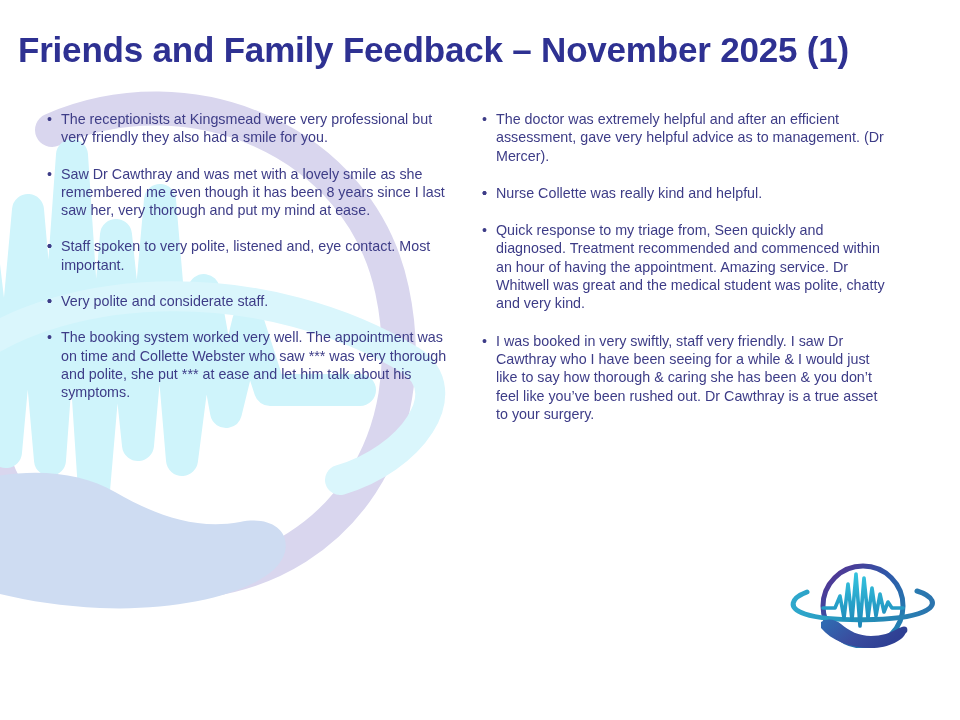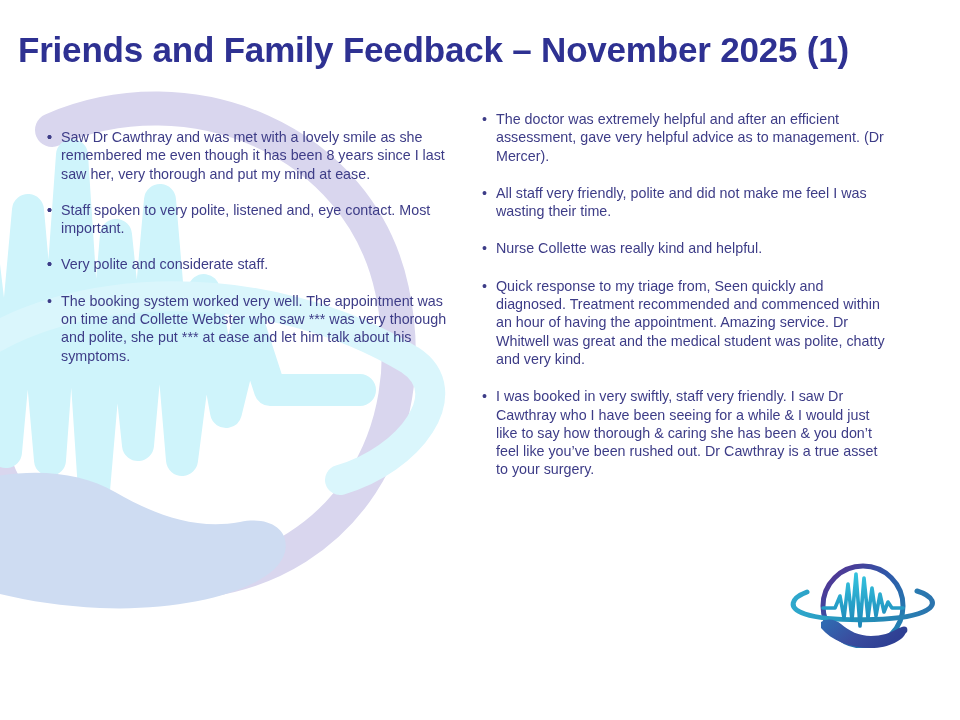--- a/index.html
+++ b/index.html
@@ -141,20 +141,21 @@
       </g>
     </svg>
   </div>
 
   <div class="slide-title">Friends and Family Feedback – November 2025 (1)</div>
 
   <div class="col col-left">
     <ul class="bullets">
       <li>
         <span class="dot">•</span>
+        <span>The receptionists at Kingsmead were very professional but very friendly they also had a smile for you.</span>
       </li>
       <li>
         <span class="dot">•</span>
         <span>Saw Dr Cawthray and was met with a lovely smile as she remembered me even though it has been 8 years since I last saw her, very thorough and put my mind at ease.</span>
       </li>
       <li>
         <span class="dot">•</span>
       </li>
       <li>
         <span class="dot">•</span>
@@ -175,21 +176,20 @@
   </div>
 
   <div class="col col-right">
     <ul class="bullets">
       <li>
         <span class="dot">•</span>
         <span>The doctor was extremely helpful and after an efficient assessment, gave very helpful advice as to management. (Dr Mercer).</span>
       </li>
       <li>
         <span class="dot">•</span>
-        <span>All staff very friendly, polite and did not make me feel I was wasting their time.</span>
       </li>
       <li>
         <span class="dot">•</span>
         <span>Nurse Collette was really kind and helpful.</span>
       </li>
       <li>
         <span class="dot">•</span>
         <span>Quick response to my triage from, Seen quickly and diagnosed. Treatment recommended and commenced within an hour of having the appointment. Amazing service. Dr Whitwell was great and the medical student was polite, chatty and very kind.</span>
       </li>
       <li>

